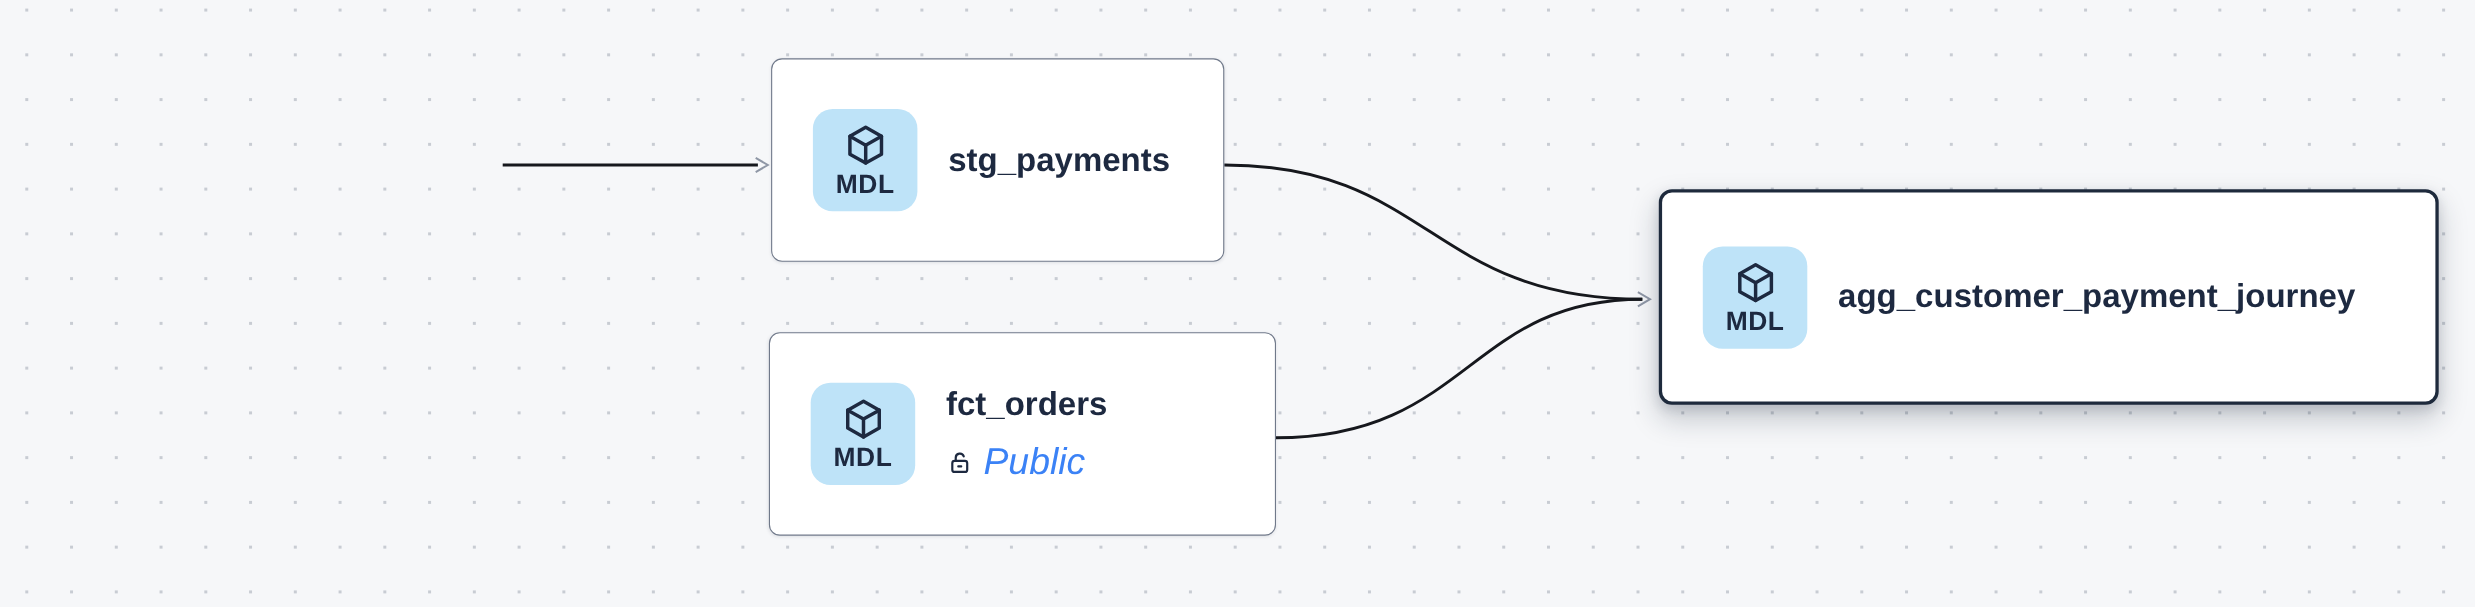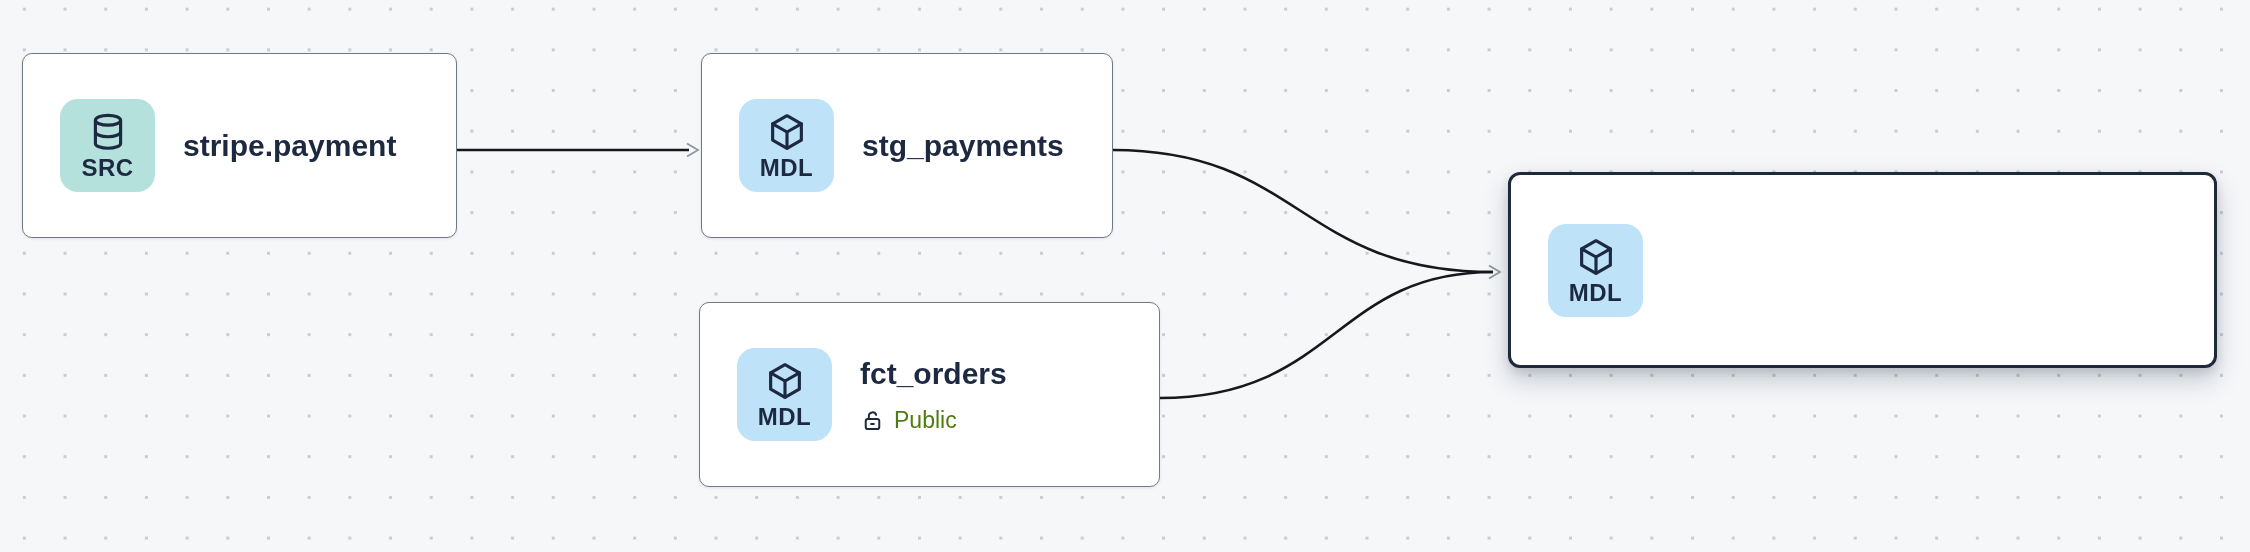--- a/index.html
+++ b/index.html
@@ -53,48 +53,37 @@
   .badge-text{
     font-size:24px;font-weight:600;line-height:1;
     color:#1d2940;letter-spacing:0.5px;
   }
   .label{
     font-size:30px;font-weight:600;color:#1d2940;
     line-height:1.2;white-space:nowrap;
   }
   .text-col{display:flex;flex-direction:column;gap:16px;}
   .sub-row{display:flex;align-items:center;gap:9px;}
-  .sub-label{font-size:23px;font-weight:400;color:#4d7c0f;line-height:1.1;white-space:nowrap;}
+  .sub-label{font-size:34px;font-weight:400;color:#3b82f6;line-height:1.1;white-space:nowrap;font-style:italic;}
   .icon-navy{stroke:#1d2940;fill:none;stroke-linecap:round;stroke-linejoin:round;}
 </style>
 </head>
 <body>
 
 <div class="canvas">
 
   <svg class="edges" width="2250" height="552" viewBox="0 0 2250 552">
     <path d="M457 150 H689" stroke="#16181d" stroke-width="2.6" fill="none"></path>
     <polyline points="687,143.5 698,150 687,156.5" stroke="#8f97a6" stroke-width="1.8" fill="none"></polyline>
 
     <path d="M1113 150 C1300 150 1300 272 1493 272" stroke="#16181d" stroke-width="2.6" fill="none"></path>
     <path d="M1160 398 C1335 398 1335 272 1493 272" stroke="#16181d" stroke-width="2.6" fill="none"></path>
     <polyline points="1489,265.5 1500,272 1489,278.5" stroke="#8f97a6" stroke-width="1.8" fill="none"></polyline>
   </svg>
 
-  <div class="node node1">
-    <div class="badge" style="background-color: rgb(181, 225, 220);">
-      <svg width="42" height="42" viewBox="0 0 24 24" class="icon-navy" stroke-width="1.8">
-        <ellipse cx="12" cy="5.3" rx="7.2" ry="2.8"></ellipse>
-        <path d="M4.8 5.3 v6.6 c0 1.55 3.22 2.8 7.2 2.8 s7.2 -1.25 7.2 -2.8 V5.3"></path>
-        <path d="M4.8 11.9 v6.6 c0 1.55 3.22 2.8 7.2 2.8 s7.2 -1.25 7.2 -2.8 V11.9"></path>
-      </svg>
-      <span class="badge-text">SRC</span>
-    </div>
-    <span class="label">stripe.payment</span>
-  </div>
 
   <div class="node node2">
     <div class="badge" style="background-color: rgb(190, 227, 248);">
       <svg width="42" height="42" viewBox="0 0 24 24" class="icon-navy" stroke-width="1.8">
         <path d="M12 2.7 L20.2 7.35 V16.65 L12 21.3 L3.8 16.65 V7.35 Z"></path>
         <path d="M3.8 7.35 L12 12 L20.2 7.35"></path>
         <path d="M12 12 V21.3"></path>
       </svg>
       <span class="badge-text">MDL</span>
     </div>
@@ -125,15 +114,16 @@
 
   <div class="node node4 selected">
     <div class="badge" style="background-color: rgb(190, 227, 248);">
       <svg width="42" height="42" viewBox="0 0 24 24" class="icon-navy" stroke-width="1.8">
         <path d="M12 2.7 L20.2 7.35 V16.65 L12 21.3 L3.8 16.65 V7.35 Z"></path>
         <path d="M3.8 7.35 L12 12 L20.2 7.35"></path>
         <path d="M12 12 V21.3"></path>
       </svg>
       <span class="badge-text">MDL</span>
     </div>
+    <span class="label">agg_customer_payment_journey</span>
   </div>
 
 </div>
 
 </body></html>

